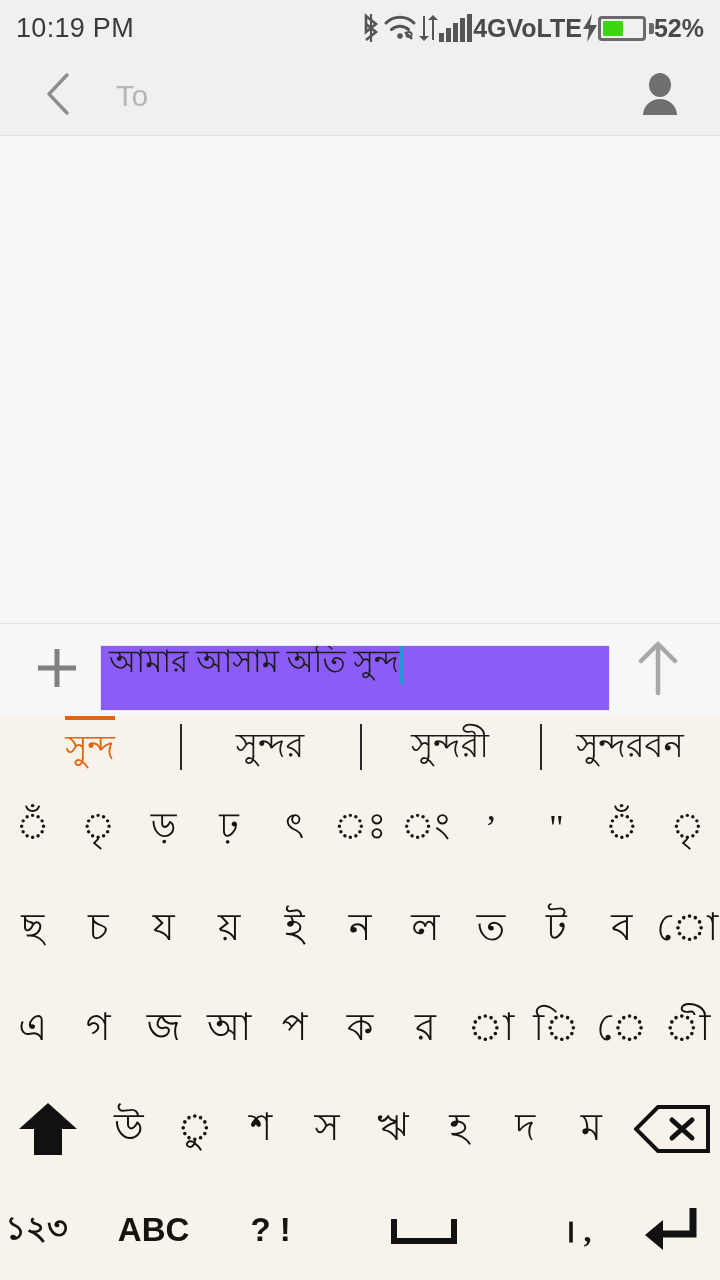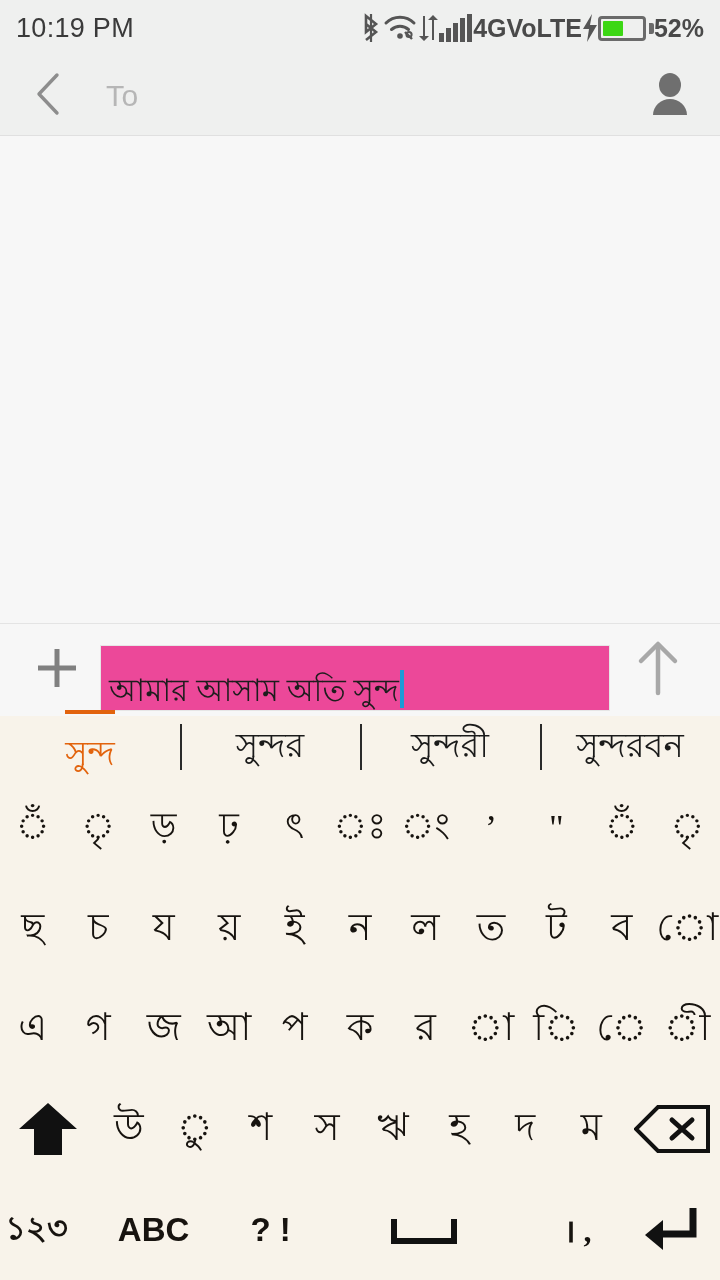--- a/index.html
+++ b/index.html
@@ -32,44 +32,44 @@
   .batt-cap {
     width: 5px; height: 11px; background: #6a6a6a; border-radius:0 2px 2px 0;
   }
 
   
   .appbar {
     height: 80px; flex: 0 0 80px;
     background: #eff0ef;
     border-bottom: 1px solid #e0e0e0;
     display: flex; align-items: center;
-    padding: 0 22px;
+    padding: 0 32px;
   }
   .back-btn { width: 54px; height: 54px; display:flex; align-items:center; justify-content:center; }
   .to-field {
     margin-left: 30px; font-size: 30px; color: #b6b6b6; letter-spacing:.5px;
   }
   .contact-btn { margin-left: auto; width: 56px; height:56px; display:flex; align-items:center; justify-content:center;}
 
   
   .conversation { flex: 1 1 auto; background:#f7f7f7; border-bottom:1px solid #e4e4e4; }
 
   
   .compose {
     flex: 0 0 92px; height:92px;
     background: #f7f7f7;
     display: flex; align-items: center;
     padding: 0 14px;
   }
   .plus-btn { width: 86px; height: 86px; display:flex; align-items:center; justify-content:center; flex:0 0 86px;}
   .msg-box {
     flex: 1 1 auto; height: 66px; margin-top: 16px;
-    background: #ec4899;
+    background: #8b5cf6;
     border: 1px solid #e6e6e6;
-    display: flex; align-items: flex-end;
+    display: flex; 
     padding: 0 8px 2px 8px;
     overflow: hidden;
   }
   .msg-text {
     font-family: "Liberation Serif", serif;
     font-size: 31px; color: #1d1d1d; white-space: nowrap; line-height: 1.05;
   }
   .caret {
     display:inline-block; width:4px; height:38px; background:#1e9ad6;
     vertical-align: -6px; margin-left: 1px;
@@ -88,21 +88,21 @@
   }
   .sugg {
     flex: 1 1 0; text-align:center;
     font-family: "Liberation Serif", serif;
     font-size: 34px; color: #1a1a1a;
     position: relative;
     display:flex; align-items:center; justify-content:center;
     height: 100%;
   }
   .sugg.active { color: #e2630d; }
-  .sugg.active .sugg-label { border-top: 4px solid #e2630d; padding-top:13px; }
+  .sugg.active .sugg-label { border-top: 4px solid #e2630d; padding-top:1px; }
   .sugg + .sugg::before {
     content:""; position:absolute; left:0; top:8px; bottom:8px; width:2px; background:#2a2a2a;
   }
 
   .krow { flex: 1 1 0; display: flex; align-items: stretch; }
   .key {
     flex: 1 1 0;
     display: flex; align-items: center; justify-content: center;
     font-family: "Liberation Serif", serif;
     font-size: 38px; color: #17130f;

